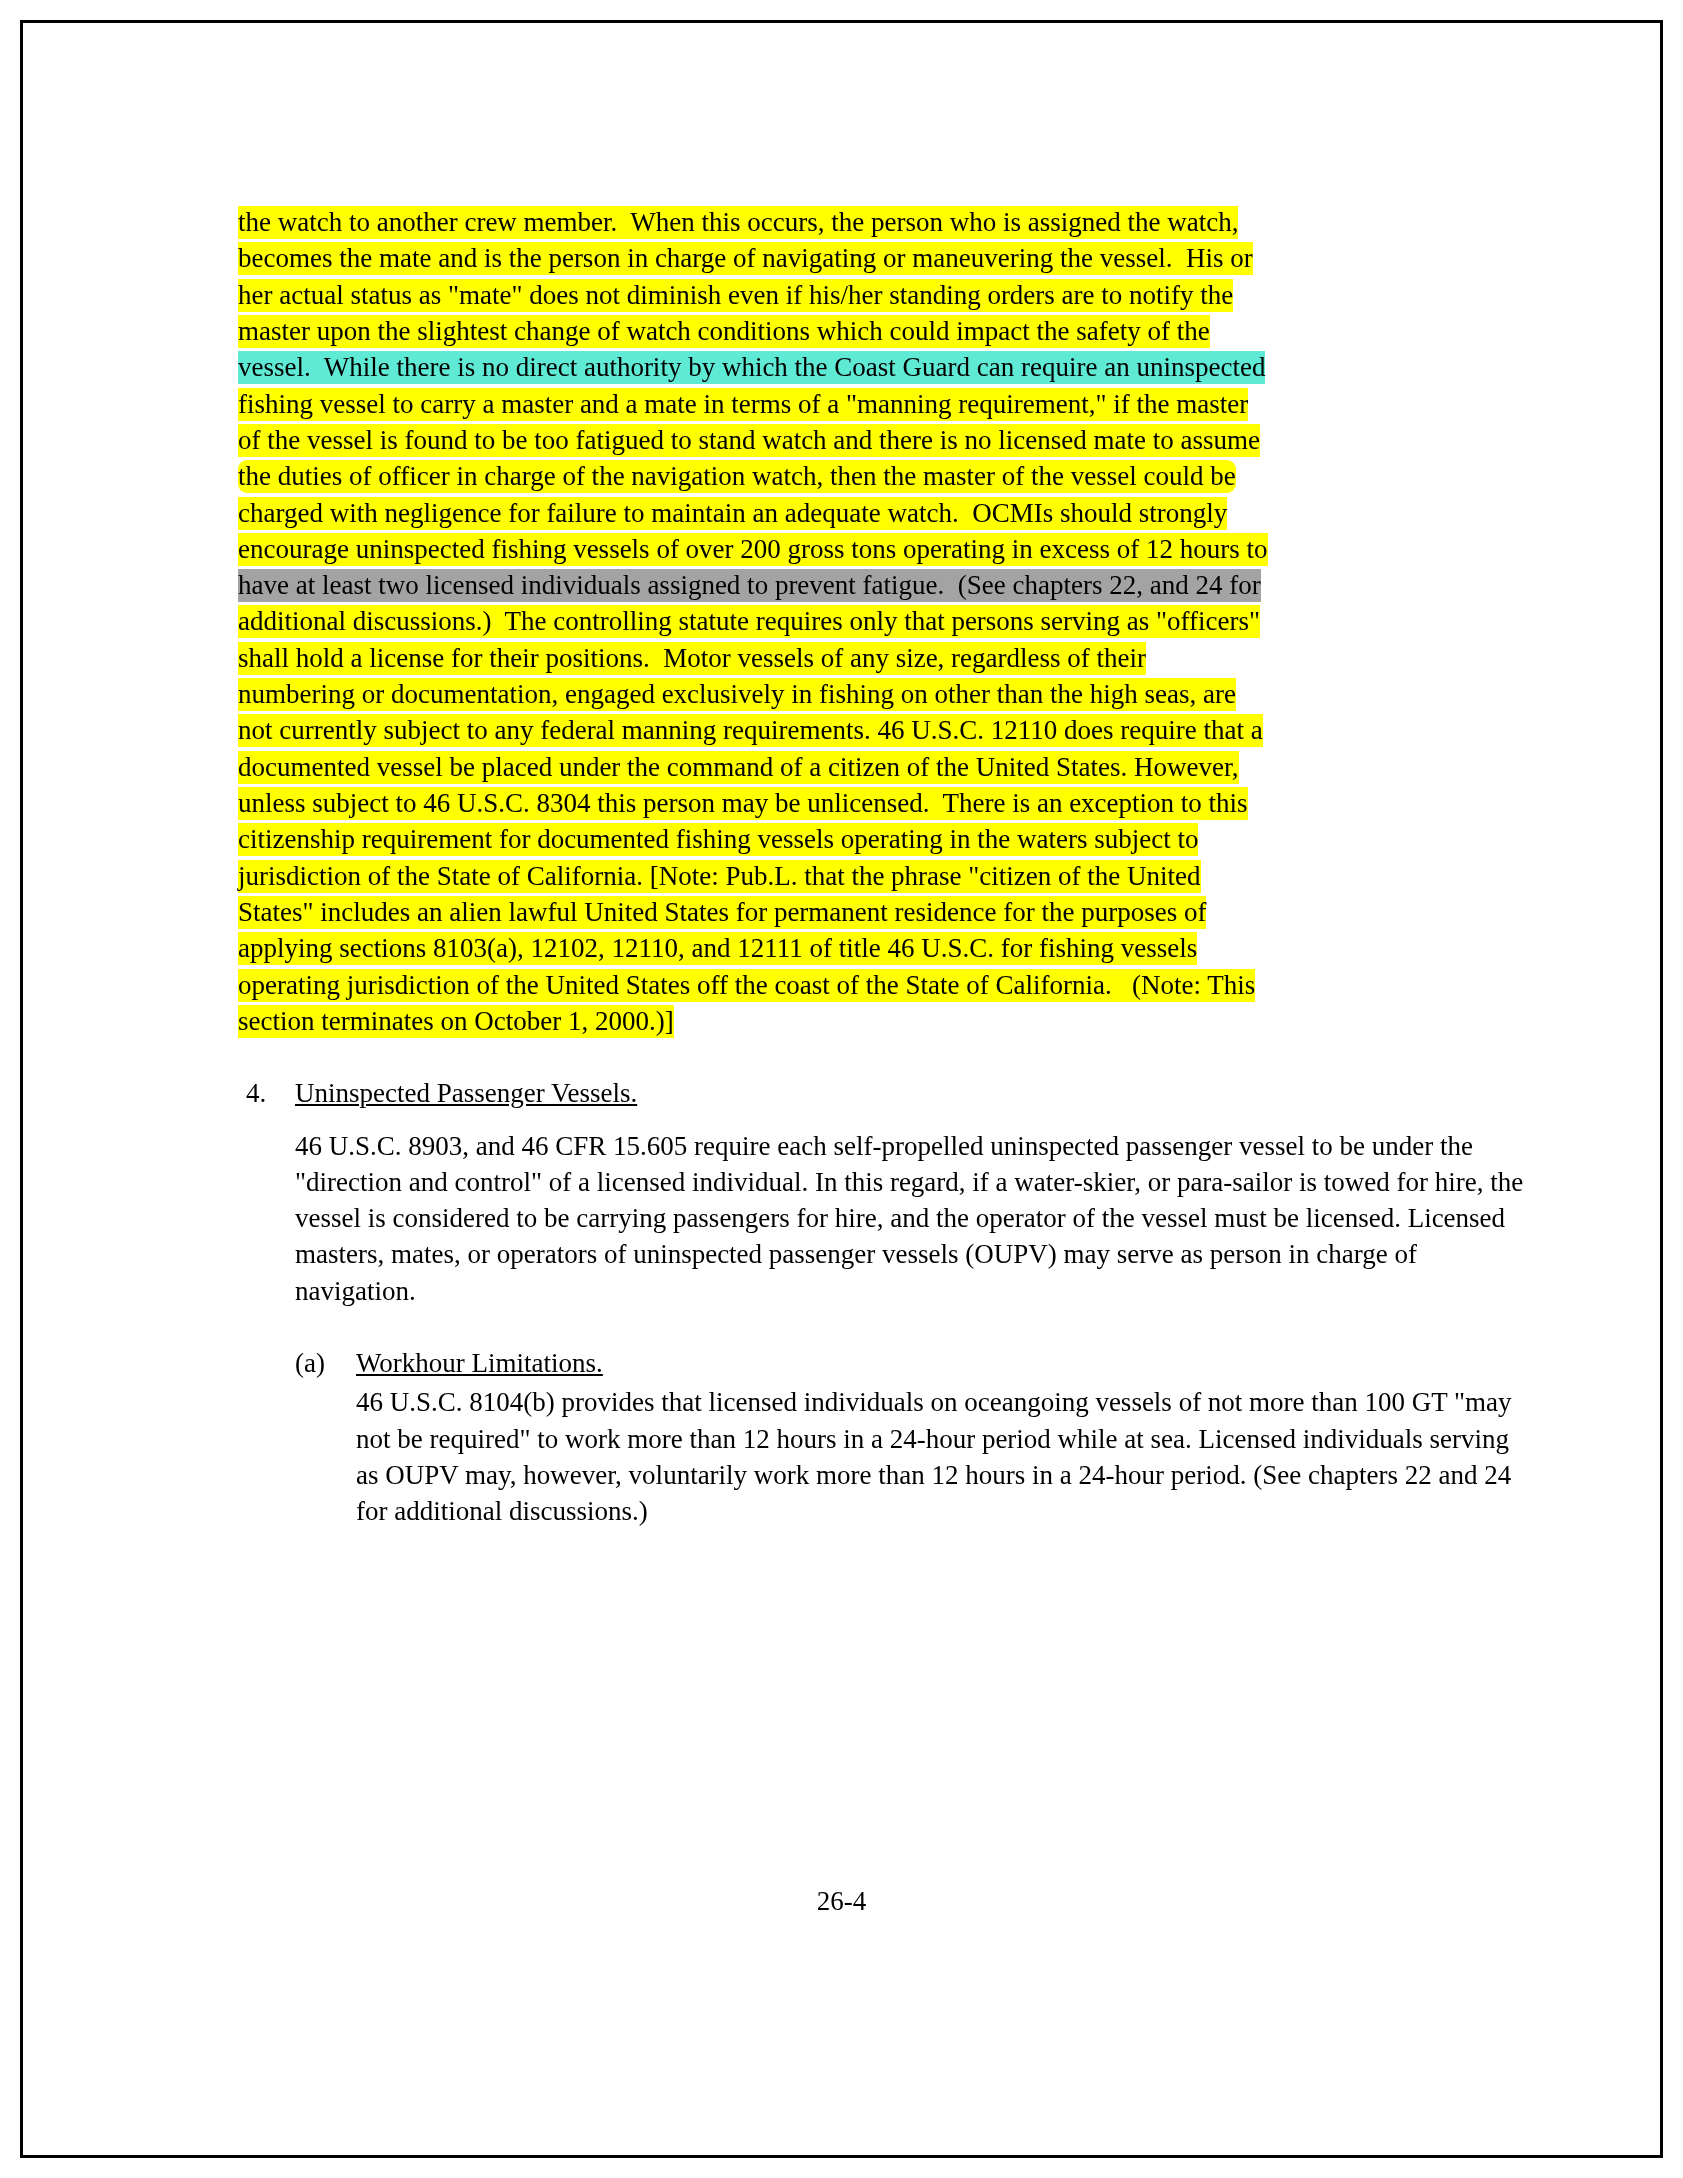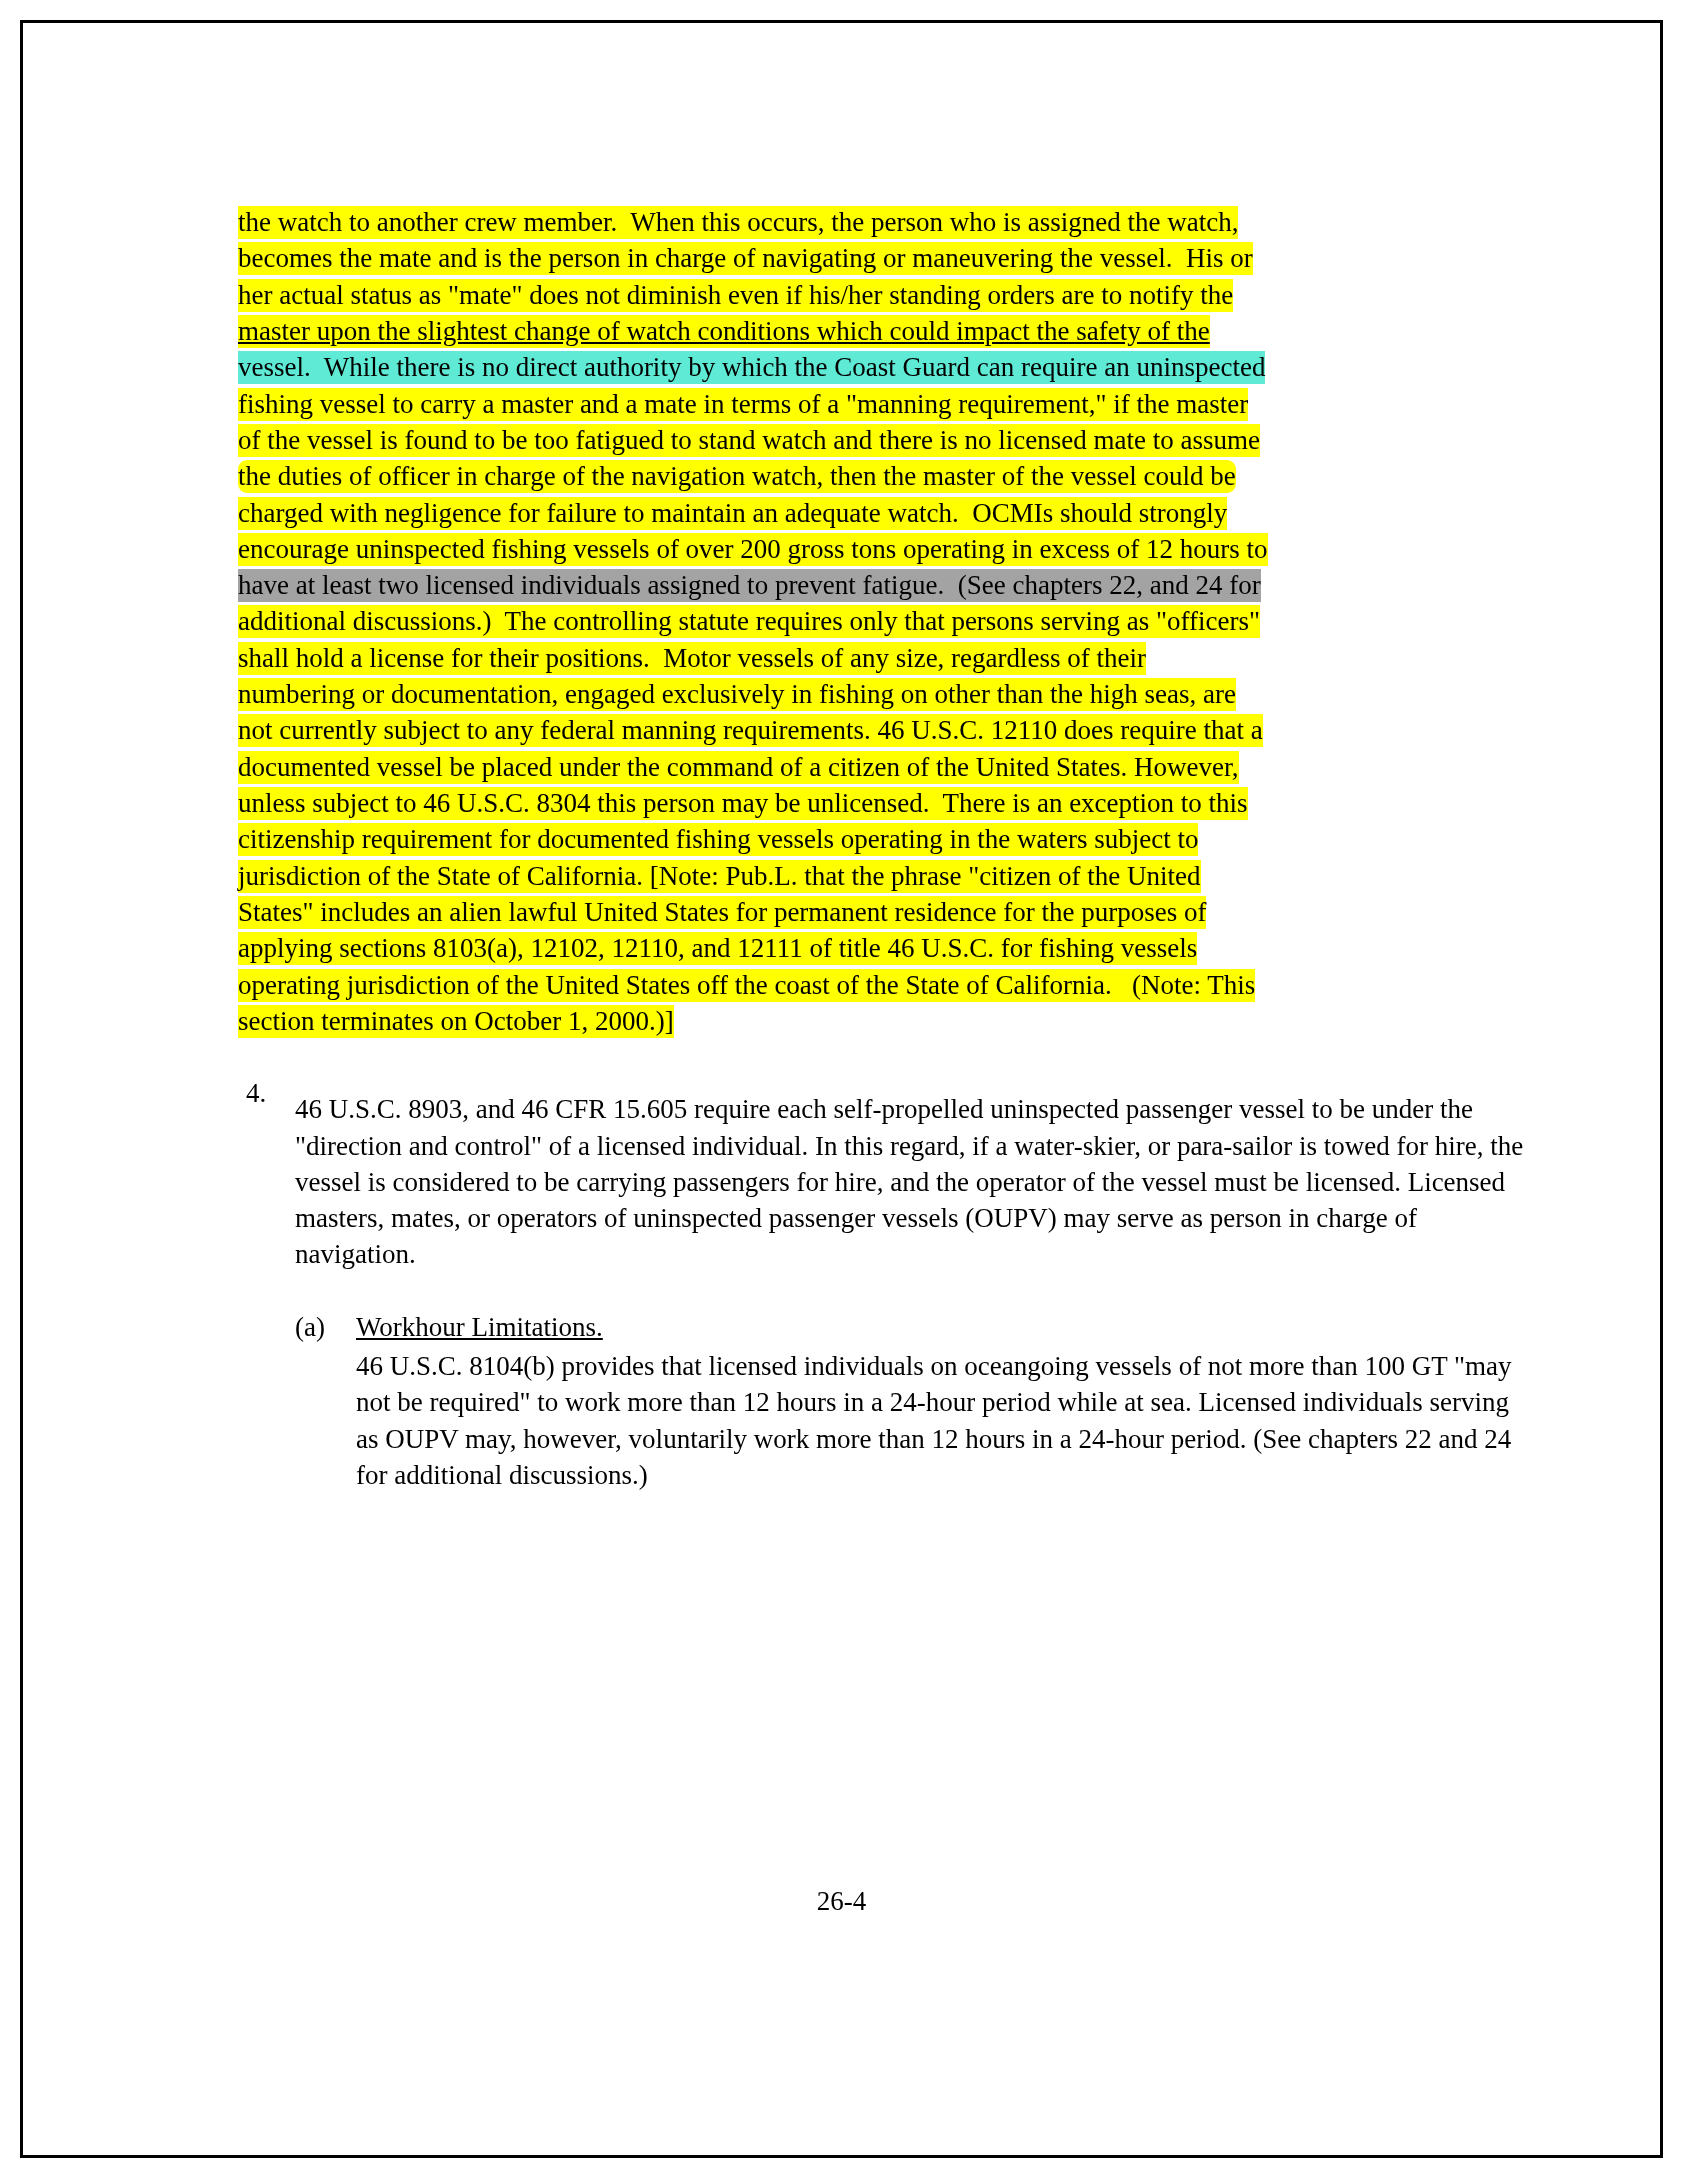--- a/index.html
+++ b/index.html
@@ -102,21 +102,21 @@
 
 <div class="page">
   <div class="page-border"></div>
 
   <div class="content">
 
     <div class="para hl-block" id="hl-para">
         <span class="line"><span class="hl" style="background: rgb(255, 255, 0);">the watch to another crew member.  When this occurs, the person who is assigned the watch,</span></span>
         <span class="line"><span class="hl" style="background: rgb(255, 255, 0);">becomes the mate and is the person in charge of navigating or maneuvering the vessel.  His or</span></span>
         <span class="line"><span class="hl" style="background: rgb(255, 255, 0);">her actual status as "mate" does not diminish even if his/her standing orders are to notify the</span></span>
-        <span class="line"><span class="hl" style="background: rgb(255, 255, 0); text-decoration: underline;">master upon the slightest change of watch conditions which could impact the safety of the</span></span>
+        <span class="line"><span class="hl" style="background: rgb(255, 255, 0);">master upon the slightest change of watch conditions which could impact the safety of the</span></span>
         <span class="line"><span class="hl" style="background: #5eead4;">vessel.  While there is no direct authority by which the Coast Guard can require an uninspected</span></span>
         <span class="line"><span class="hl" style="background: rgb(255, 255, 0);">fishing vessel to carry a master and a mate in terms of a "manning requirement," if the master</span></span>
         <span class="line"><span class="hl" style="background: rgb(255, 255, 0);">of the vessel is found to be too fatigued to stand watch and there is no licensed mate to assume</span></span>
         <span class="line"><span class="hl" style="background: rgb(255, 255, 0); border-radius: 9px;">the duties of officer in charge of the navigation watch, then the master of the vessel could be</span></span>
         <span class="line"><span class="hl" style="background: rgb(255, 255, 0);">charged with negligence for failure to maintain an adequate watch.  OCMIs should strongly</span></span>
         <span class="line"><span class="hl" style="background: rgb(255, 255, 0);">encourage uninspected fishing vessels of over 200 gross tons operating in excess of 12 hours to</span></span>
         <span class="line"><span class="hl" style="background: #a3a3a3;">have at least two licensed individuals assigned to prevent fatigue.  (See chapters 22, and 24 for</span></span>
         <span class="line"><span class="hl" style="background: rgb(255, 255, 0);">additional discussions.)  The controlling statute requires only that persons serving as "officers"</span></span>
         <span class="line"><span class="hl" style="background: rgb(255, 255, 0);">shall hold a license for their positions.  Motor vessels of any size, regardless of their</span></span>
         <span class="line"><span class="hl" style="background: rgb(255, 255, 0);">numbering or documentation, engaged exclusively in fishing on other than the high seas, are</span></span>
@@ -127,20 +127,21 @@
         <span class="line"><span class="hl" style="background: rgb(255, 255, 0);">jurisdiction of the State of California. [Note: Pub.L. that the phrase "citizen of the United</span></span>
         <span class="line"><span class="hl" style="background: rgb(255, 255, 0);">States" includes an alien lawful United States for permanent residence for the purposes of</span></span>
         <span class="line"><span class="hl" style="background: rgb(255, 255, 0);">applying sections 8103(a), 12102, 12110, and 12111 of title 46 U.S.C. for fishing vessels</span></span>
         <span class="line"><span class="hl" style="background: rgb(255, 255, 0);">operating jurisdiction of the United States off the coast of the State of California.   (Note: This</span></span>
         <span class="line"><span class="hl" style="background: rgb(255, 255, 0);">section terminates on October 1, 2000.)]</span></span>
       </div>
 
     <div class="section">
       <div class="num">4.</div>
       <div class="body">
+        <div class="heading">Uninspected Passenger Vessels.</div>
         <div class="para">46 U.S.C. 8903, and 46 CFR 15.605 require each self-propelled uninspected passenger vessel to be under the "direction and control" of a licensed individual.  In this regard, if a water-skier, or para-sailor is towed for hire, the vessel is considered to be carrying passengers for hire, and the operator of the vessel must be licensed. Licensed masters, mates, or operators of uninspected passenger vessels (OUPV) may serve as person in charge of navigation.</div>
       </div>
     </div>
 
     <div class="subsection">
       <div class="num">(a)</div>
       <div class="body">
         <div class="heading">Workhour Limitations.</div>
         <div class="para">46 U.S.C. 8104(b) provides that licensed individuals on oceangoing vessels of not more than 100 GT "may not be required" to work more than 12 hours in a 24-hour period while at sea.  Licensed individuals serving as OUPV may, however, voluntarily work more than 12 hours in a 24-hour period.  (See chapters 22 and 24 for additional discussions.)</div>
       </div>

